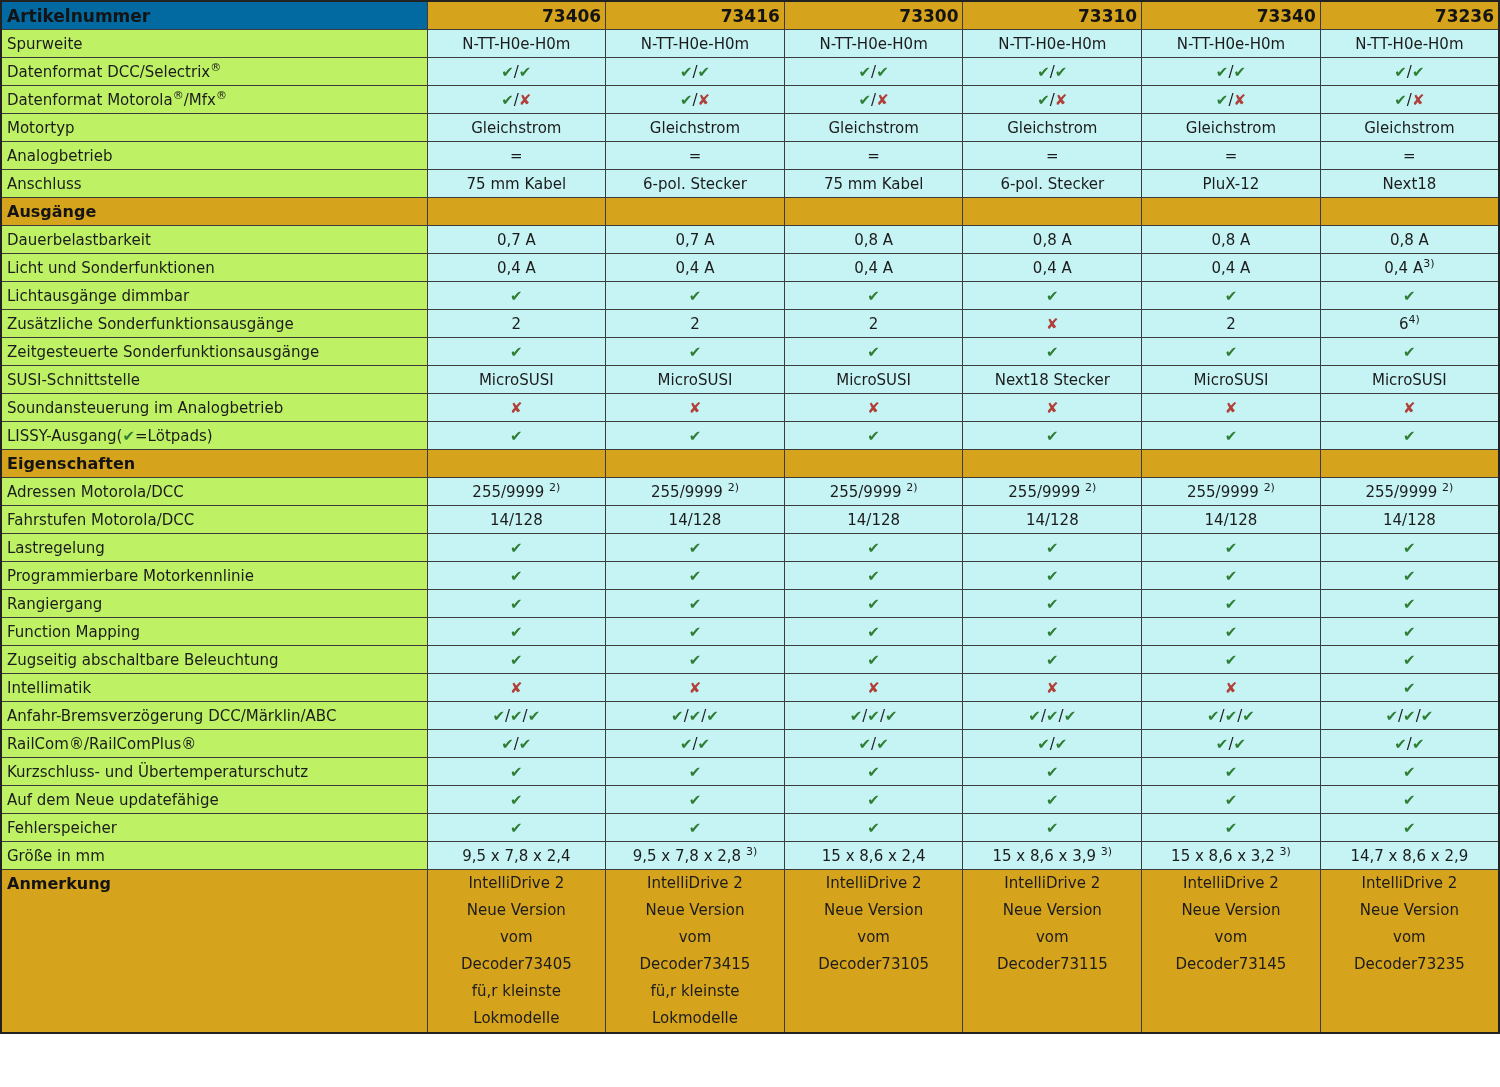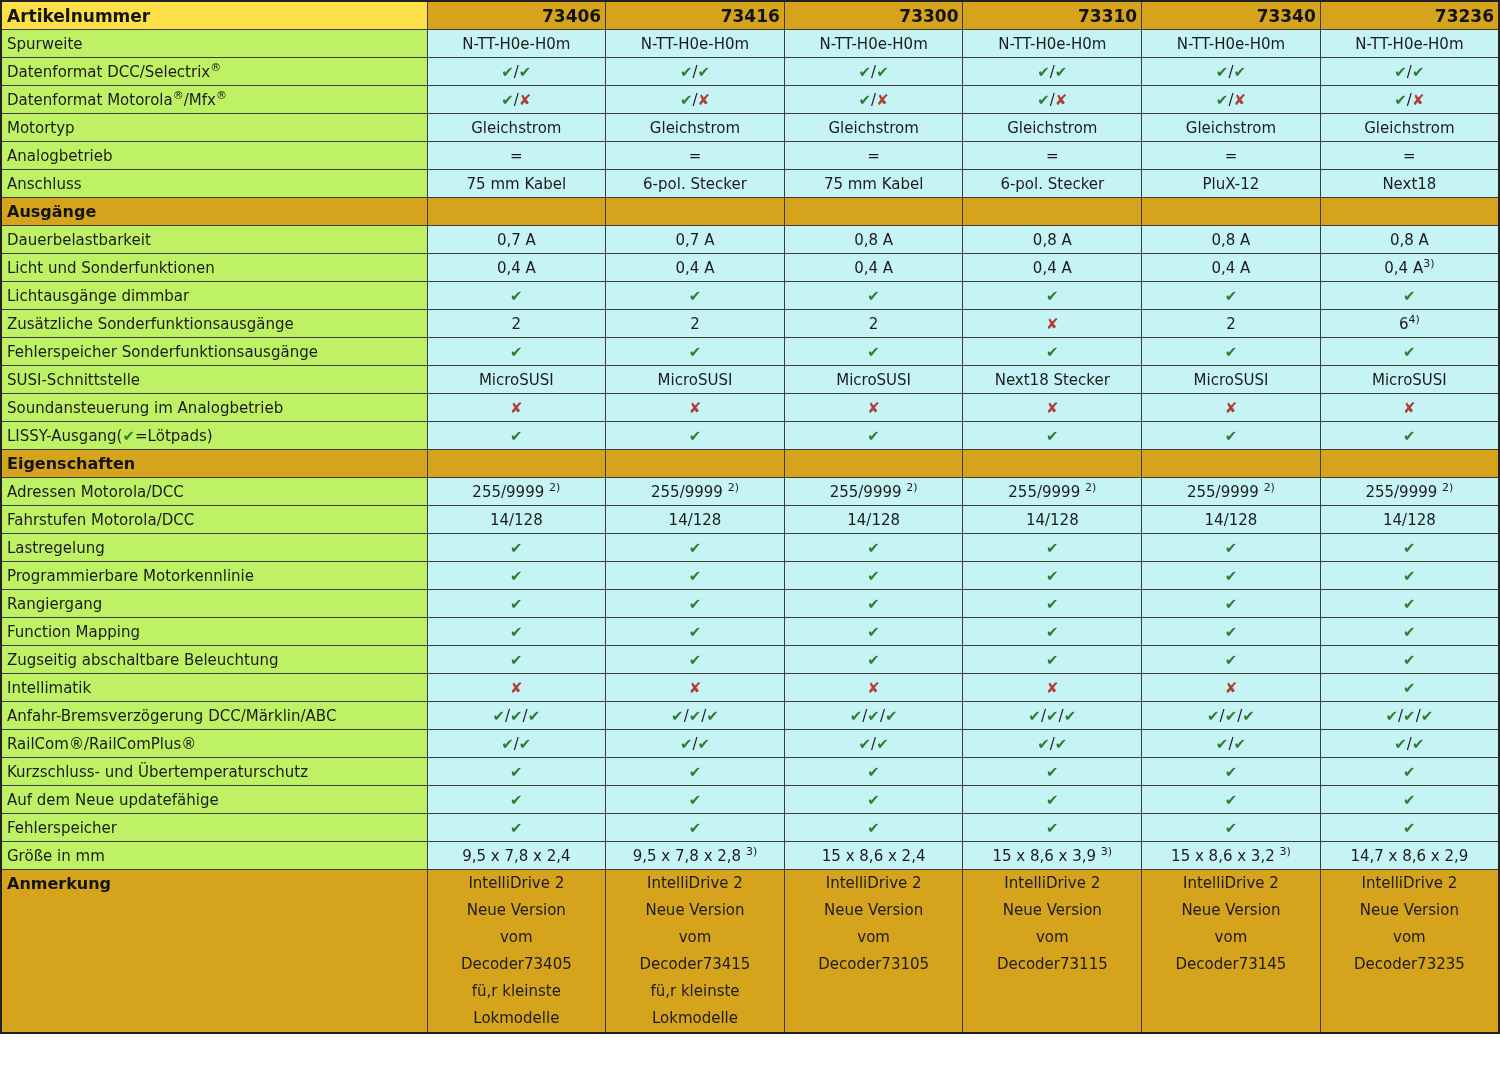--- a/index.html
+++ b/index.html
@@ -6,21 +6,21 @@
   body{font-family:"DejaVu Sans","Liberation Sans",sans-serif;color:#1c1c1c;}
   .page{width:1500px;}
   table.spec{border-collapse:collapse;table-layout:fixed;width:1500px;border:2px solid #222;}
   col.label-col{width:426px;}
   td,th{border:1px solid #3c3c3c;height:27px;padding:0 4px;font-size:15px;overflow:hidden;}
   
   td.rowlabel{background:#bef264;text-align:left;white-space:nowrap;padding-left:5px;}
   
   td.val{background:#c6f4f4;text-align:center;white-space:nowrap;}
   
-  th.hlabel{background:#fde047;text-align:left;font-weight:bold;font-size:17px;padding-left:5px;color:#141414;}
+  th.hlabel{background:#0369a1;text-align:left;font-weight:bold;font-size:17px;padding-left:5px;color:#141414;}
   th.hcol{background:#d6a31d;text-align:right;font-weight:bold;font-size:17px;color:#141414;}
   
   td.seclabel{background:#d6a31d;font-weight:bold;font-size:16px;color:#141414;padding-left:5px;}
   td.secval{background:#d6a31d;}
   
   td.notelabel{background:#d6a31d;font-weight:bold;font-size:16px;color:#141414;vertical-align:top;padding-top:4px;padding-left:5px;height:158px;}
   td.noteval{background:#d6a31d;text-align:center;vertical-align:top;white-space:pre-line;line-height:27px;font-size:15px;color:#1c1c1c;height:158px;}
   .yes{color:#2e7d32;font-weight:bold;}
   .no{color:#b0413a;font-weight:bold;}
   sup{font-size:11px;line-height:0;}
@@ -144,21 +144,21 @@
         <tr>
           <td class="rowlabel">Zusätzliche Sonderfunktionsausgänge</td>
           <td class="val">2</td>
           <td class="val">2</td>
           <td class="val">2</td>
           <td class="val"><span class="no">✘</span></td>
           <td class="val">2</td>
           <td class="val">6<sup>4)</sup></td>
         </tr>
         <tr>
-          <td class="rowlabel">Fehlerspeicher Sonderfunktionsausgänge</td>
+          <td class="rowlabel">Zeitgesteuerte Sonderfunktionsausgänge</td>
           <td class="val"><span class="yes">✔</span></td>
           <td class="val"><span class="yes">✔</span></td>
           <td class="val"><span class="yes">✔</span></td>
           <td class="val"><span class="yes">✔</span></td>
           <td class="val"><span class="yes">✔</span></td>
           <td class="val"><span class="yes">✔</span></td>
         </tr>
         <tr>
           <td class="rowlabel">SUSI-Schnittstelle</td>
           <td class="val">MicroSUSI</td>

